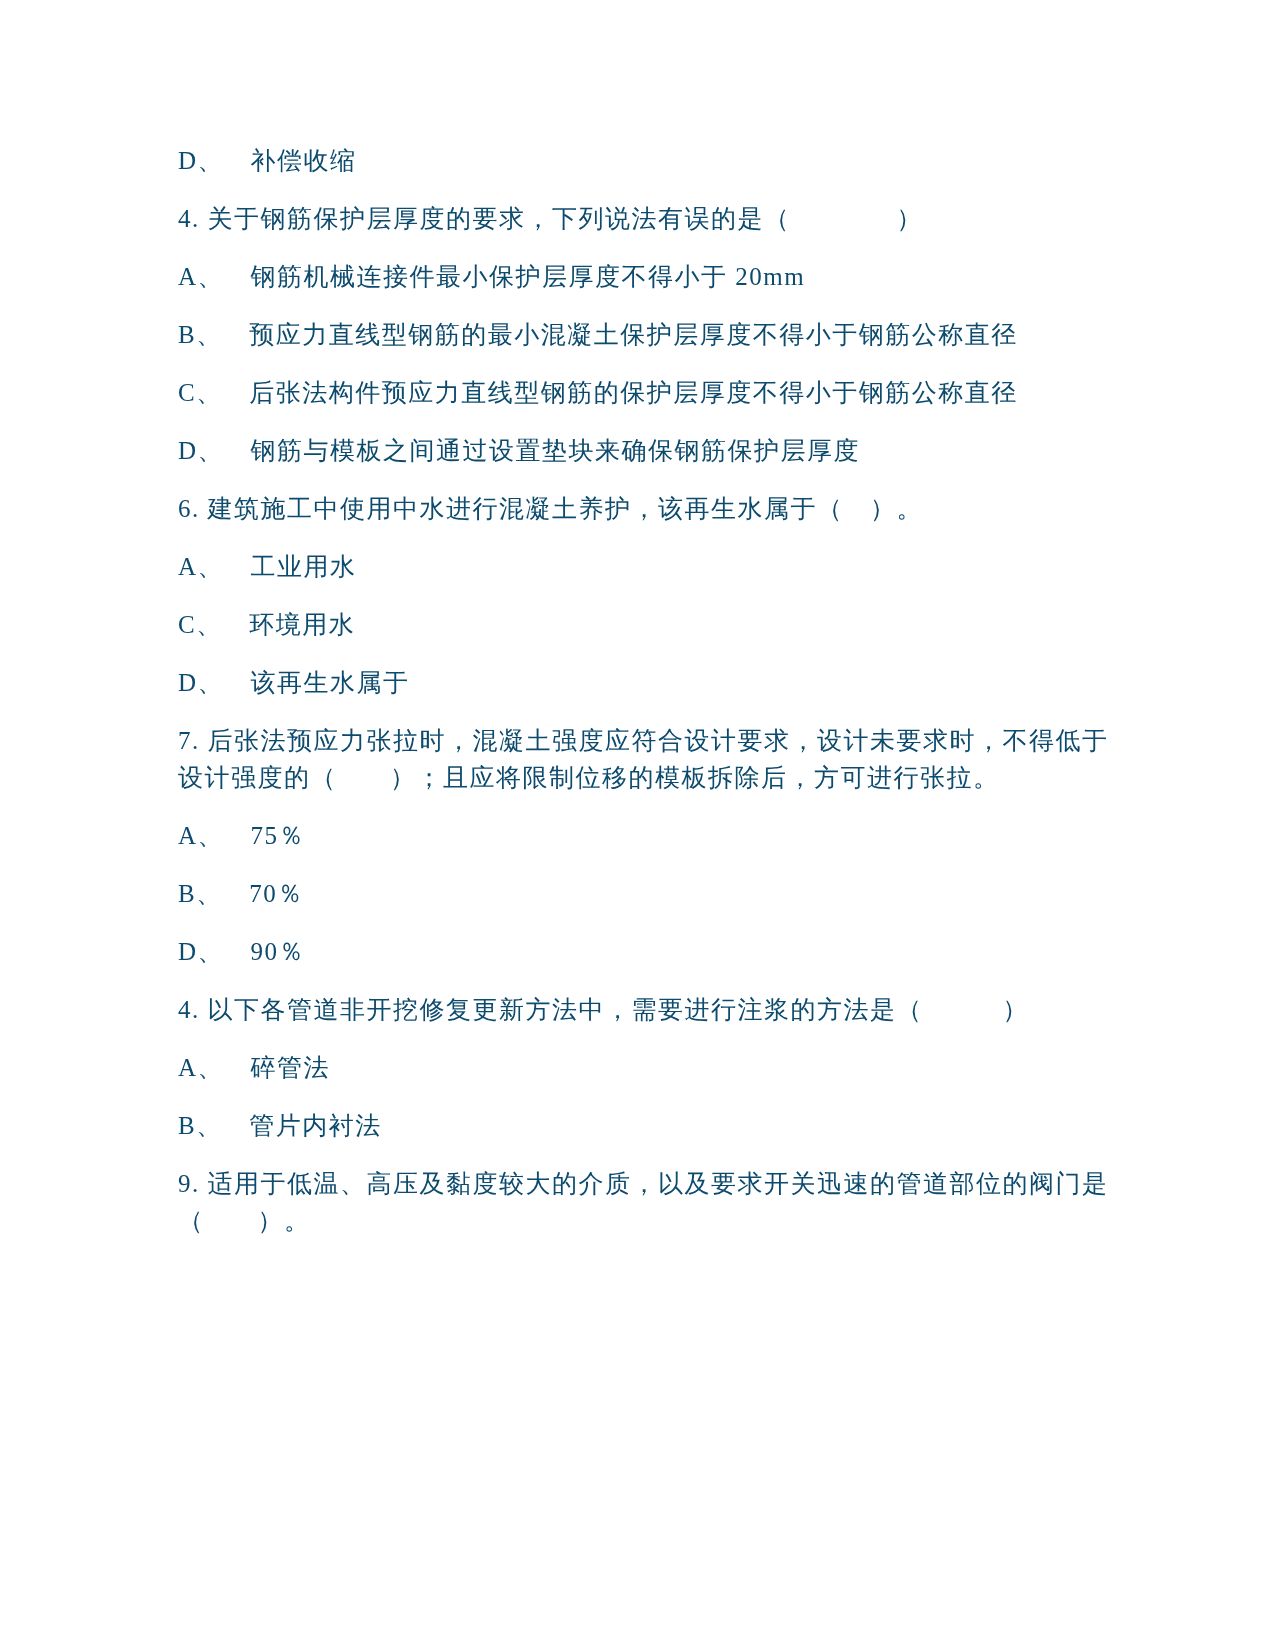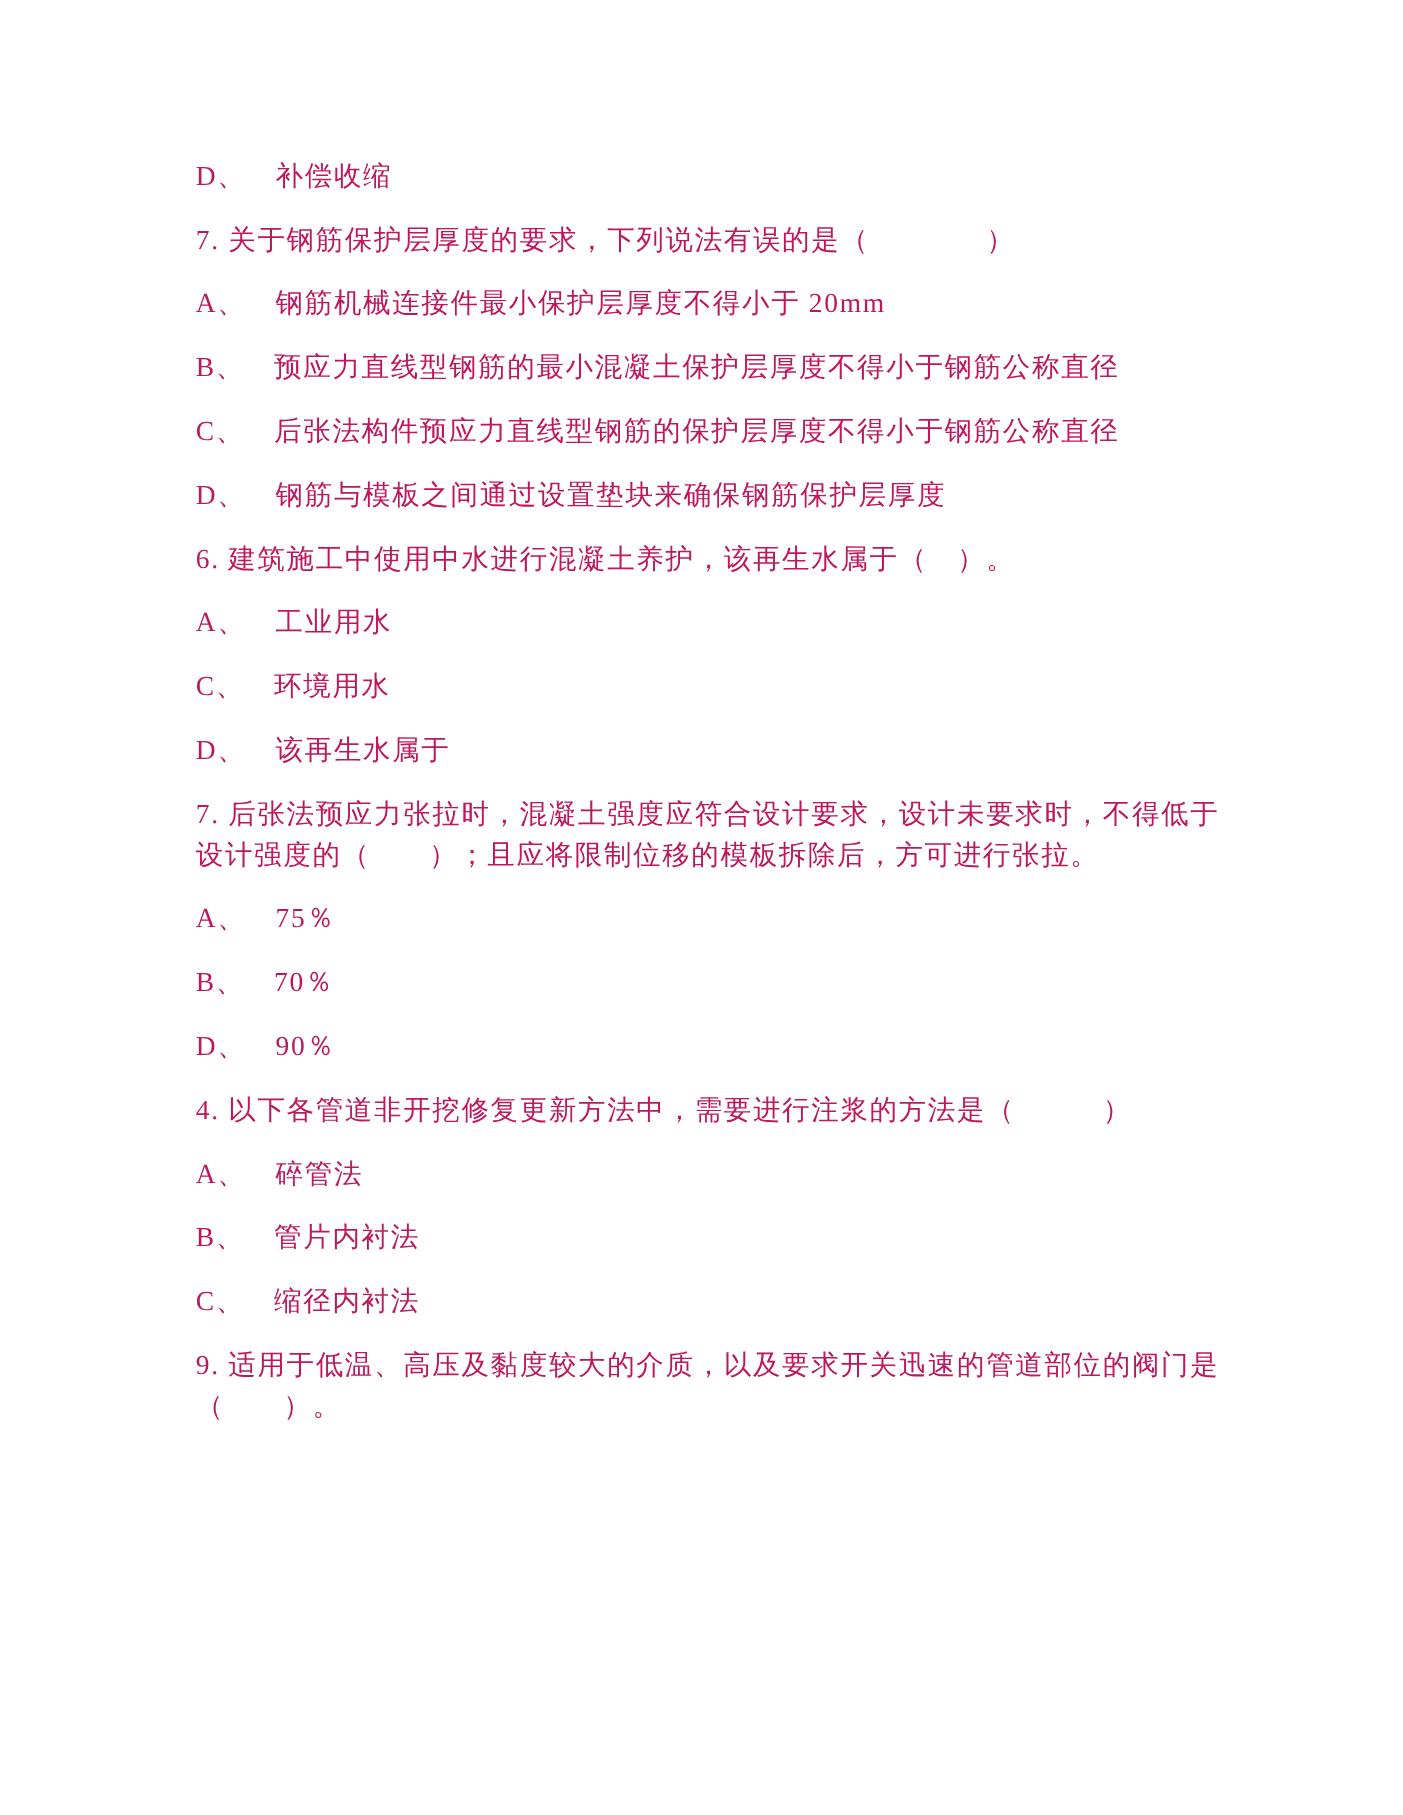--- a/index.html
+++ b/index.html
@@ -9,52 +9,51 @@
   }
   .page {
     position: relative;
     width: 1275px;
     height: 1650px;
     background: #ffffff;
     box-sizing: border-box;
     padding: 142px 120px 0 178px;
     font-family: "Liberation Serif", "DejaVu Serif", serif;
     font-size: 25px;
-    color: #be185d;
+    color: #0c4a6e;
     overflow: hidden;
   }
   .line {
     margin: 0 0 21px 0;
     line-height: 37px;
     white-space: pre-wrap;
     letter-spacing: 1.5px;
     font-weight: 400;
   }
   .line.tight {
     margin-bottom: 0;
   }
 </style>
 </head>
 <body>
 
 <main class="page">
   <p class="line">D、　补偿收缩</p>
-  <p class="line">7. 关于钢筋保护层厚度的要求，下列说法有误的是（　　　　）</p>
+  <p class="line">4. 关于钢筋保护层厚度的要求，下列说法有误的是（　　　　）</p>
   <p class="line">A、　钢筋机械连接件最小保护层厚度不得小于 20mm</p>
   <p class="line">B、　预应力直线型钢筋的最小混凝土保护层厚度不得小于钢筋公称直径</p>
   <p class="line">C、　后张法构件预应力直线型钢筋的保护层厚度不得小于钢筋公称直径</p>
   <p class="line">D、　钢筋与模板之间通过设置垫块来确保钢筋保护层厚度</p>
   <p class="line">6. 建筑施工中使用中水进行混凝土养护，该再生水属于（　）。</p>
   <p class="line">A、　工业用水</p>
   <p class="line">C、　环境用水</p>
   <p class="line">D、　该再生水属于</p>
   <p class="line tight">7. 后张法预应力张拉时，混凝土强度应符合设计要求，设计未要求时，不得低于</p>
   <p class="line">设计强度的（　　）；且应将限制位移的模板拆除后，方可进行张拉。</p>
   <p class="line">A、　75％</p>
   <p class="line">B、　70％</p>
   <p class="line">D、　90％</p>
   <p class="line">4. 以下各管道非开挖修复更新方法中，需要进行注浆的方法是（　　　）</p>
   <p class="line">A、　碎管法</p>
   <p class="line">B、　管片内衬法</p>
-  <p class="line">C、　缩径内衬法</p>
   <p class="line tight">9. 适用于低温、高压及黏度较大的介质，以及要求开关迅速的管道部位的阀门是</p>
   <p class="line">（　　）。</p>
 </main>
 
 </body></html>

